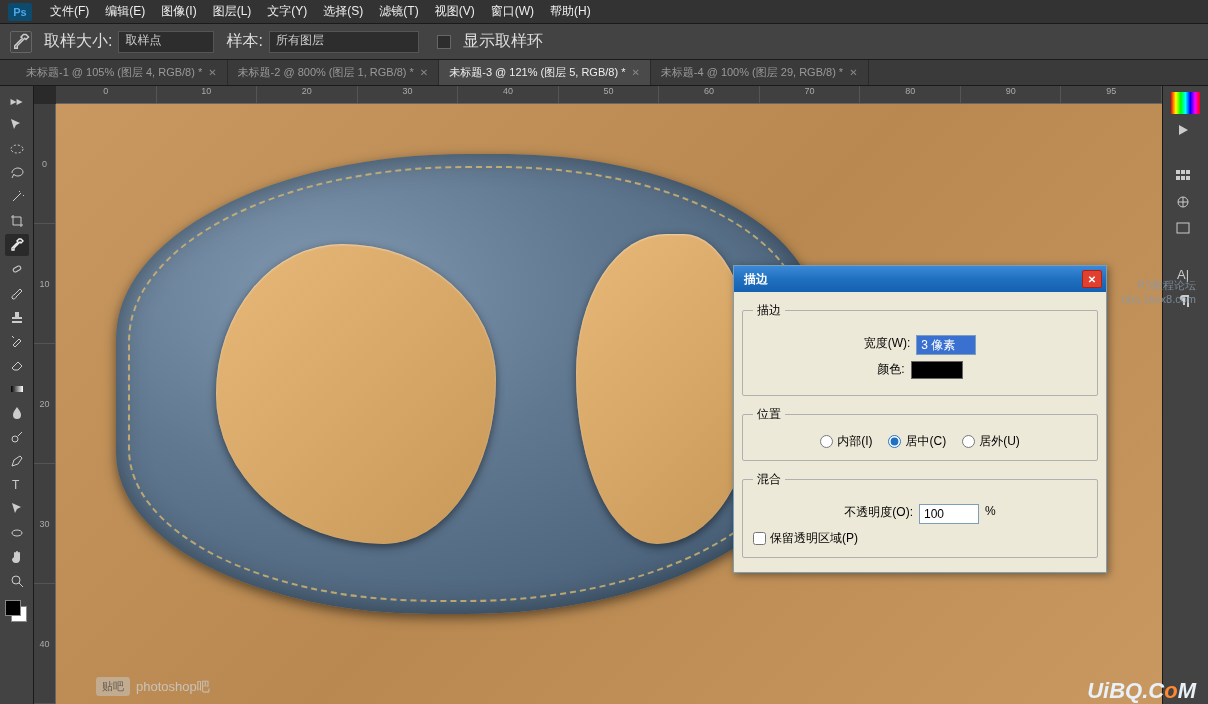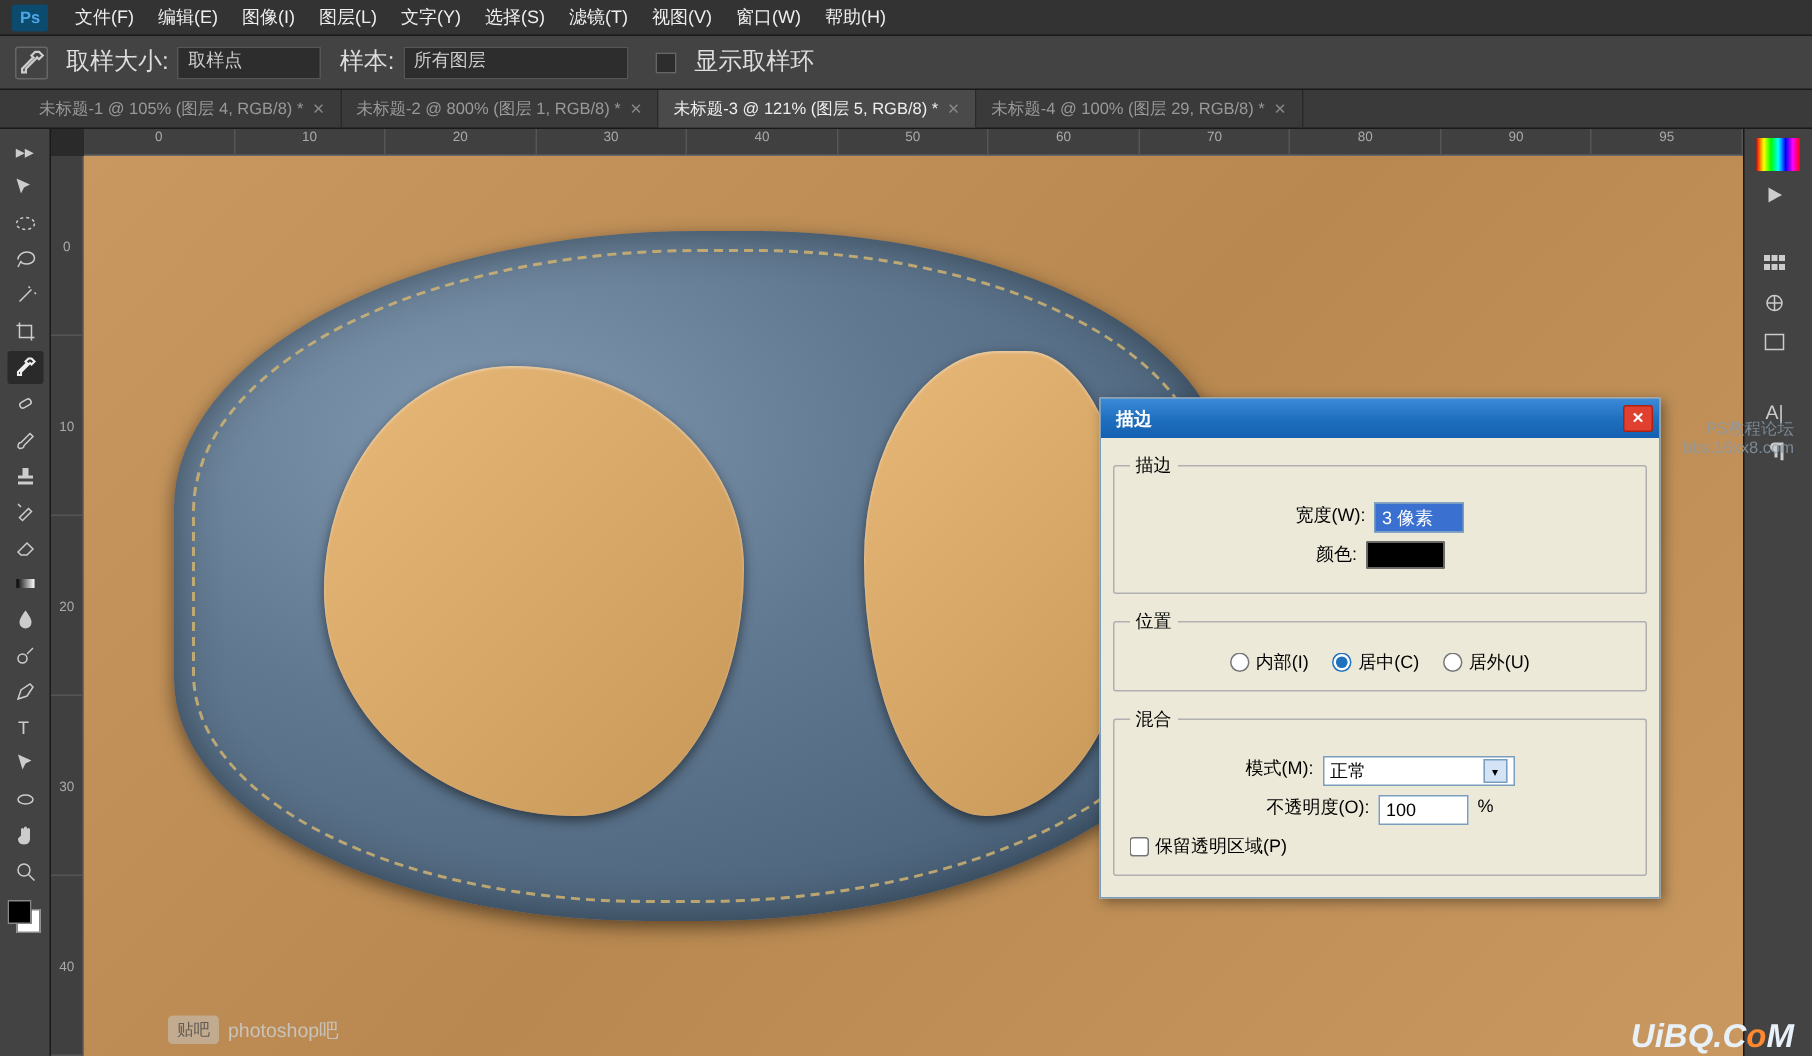--- a/index.html
+++ b/index.html
@@ -72,21 +72,21 @@
 .dialog-buttons { width: 80px; display: flex; flex-direction: column; gap: 8px; padding-top: 4px; }
 .dlg-btn { height: 22px; background: linear-gradient(180deg, #fff, #e4e4e0); border: 1px solid #888; border-radius: 3px; cursor: pointer; font-size: 12px; }
 .dlg-btn.focus { border: 2px solid #4080d0; }
 .checkbox-row { display: flex; align-items: center; gap: 4px; margin-top: 4px; }
 .checkbox-row input { width: 13px; height: 13px; }
 
 
 .watermark1 { position: absolute; right: 12px; top: 278px; color: #8899aa; font-size: 11px; text-align: right; opacity: 0.8; }
 .watermark2 { position: absolute; right: 12px; bottom: 0; color: #e8f0f8; font-size: 22px; font-weight: bold; font-style: italic; }
 .watermark2 .o { color: #ff8830; }
-.watermark3 { position: absolute; left: 56px; bottom: 8px; color: #cccccc; font-size: 13px; opacity: 0.85; display: flex; align-items: center; gap: 6px; }
+.watermark3 { position: absolute; left: 40px; bottom: 8px; color: #cccccc; font-size: 13px; opacity: 0.85; display: flex; align-items: center; gap: 6px; }
 .baidu-badge { background: rgba(200,200,200,0.6); padding: 2px 6px; border-radius: 3px; font-size: 11px; color: #555; }
 </style>
 </head>
 <body>
 
 <div class="menubar">
   <div class="ps-logo">Ps</div>
   <span class="menu-item">文件(F)</span>
   <span class="menu-item">编辑(E)</span>
   <span class="menu-item">图像(I)</span>
@@ -356,27 +356,20 @@
             </label>
           <label>
               <input type="radio" name="pos" style="">
               <span>居外(U)</span>
             </label>
         </div>
       </fieldset>
       <fieldset class="fieldset">
         <legend>混合</legend>
         <div class="row">
-          <span>模式(M):</span>
-          <div class="combo">
-            <span>正常</span>
-            <span class="combo-arrow">▾</span>
-          </div>
-        </div>
-        <div class="row">
           <span>不透明度(O):</span>
           <input class="text-input" style="width: 60px;" value="100">
           <span>%</span>
         </div>
         <div class="checkbox-row">
           <input type="checkbox" style="">
           <span>保留透明区域(P)</span>
         </div>
       </fieldset>
     </div>

